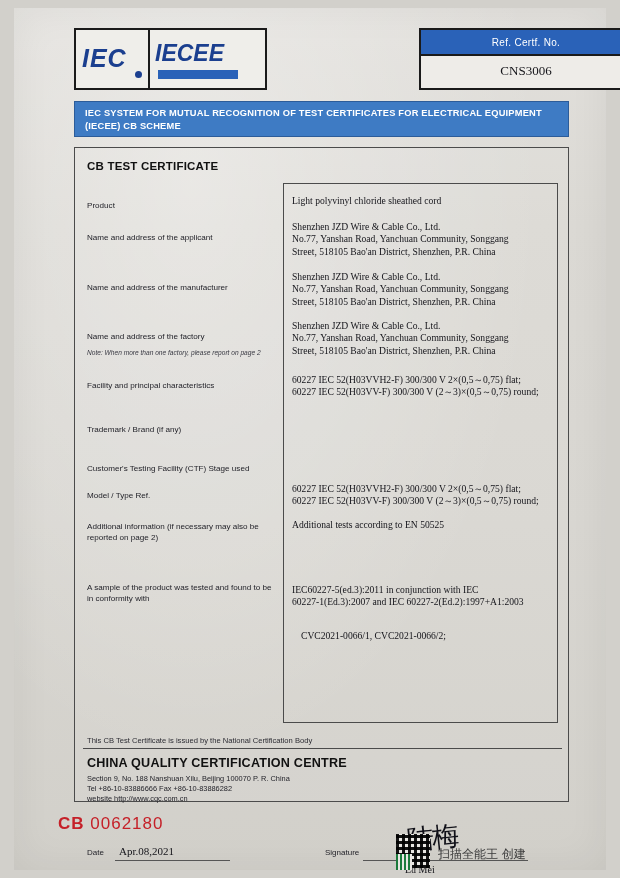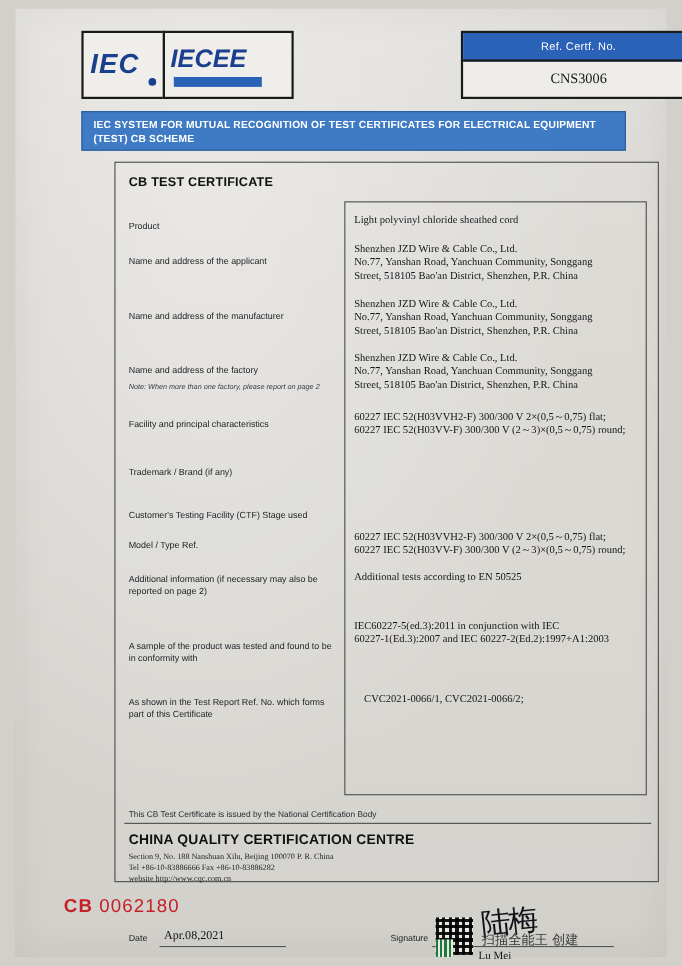--- a/index.html
+++ b/index.html
@@ -34,35 +34,35 @@
   .ref-box{position:absolute;left:345px;top:0;width:210px;height:58px;border:2px solid #1a1a1a;background:#eeece8;}
   .ref-head{position:absolute;left:0;top:0;width:100%;height:26px;background:#2a62b8;border-bottom:2px solid #1a1a1a;box-sizing:border-box;}
   .ref-head span{display:block;text-align:center;line-height:26px;color:#fff;font-family:"Liberation Sans",sans-serif;font-size:10px;letter-spacing:.3px;}
   .ref-val{position:absolute;left:0;top:26px;width:100%;height:30px;line-height:30px;text-align:center;font-family:"Liberation Serif",serif;font-size:13px;color:#15151a;}
 
   
   .banner{position:absolute;left:60px;top:93px;width:495px;height:36px;background:#3e7bc4;border:1px solid #2c5c99;box-sizing:border-box;}
   .banner p{margin:0;padding:5px 10px 0 10px;color:#fff;font-family:"Liberation Sans",sans-serif;font-size:9.3px;font-weight:bold;line-height:12.5px;letter-spacing:.2px;}
 
   
-  .frame{position:absolute;left:60px;top:139px;width:495px;height:655px;border:1px solid #4b4b4b;background:rgba(255,255,255,0.06);box-sizing:border-box;margin-left:30px;}
+  .frame{position:absolute;left:60px;top:139px;width:495px;height:655px;border:1px solid #4b4b4b;background:rgba(255,255,255,0.06);box-sizing:border-box;}
   .title{position:absolute;left:12px;top:12px;font-family:"Liberation Sans",sans-serif;font-weight:bold;font-size:11.5px;color:#111;letter-spacing:.2px;}
 
   
   .rbox{position:absolute;left:208px;top:35px;width:275px;height:540px;border:1px solid #4b4b4b;box-sizing:border-box;}
 
   .lbl{position:absolute;left:12px;font-family:"Liberation Sans",sans-serif;font-size:8.1px;color:#23232a;line-height:11px;width:190px;}
   .lbl.note{font-size:6.6px;font-style:italic;color:#3a3a44;}
   .val{position:absolute;left:217px;font-family:"Liberation Serif",serif;font-size:9.6px;color:#14141a;line-height:12.4px;width:258px;}
 
   
   .issued{position:absolute;left:12px;top:588px;font-family:"Liberation Sans",sans-serif;font-size:7.6px;color:#2c2c33;}
   .sep{position:absolute;left:8px;top:600px;width:479px;height:1px;background:#4b4b4b;}
   .cqc-name{position:absolute;left:12px;top:608px;font-family:"Liberation Sans",sans-serif;font-weight:bold;font-size:12.6px;color:#111;letter-spacing:.2px;}
-  .cqc-addr{position:absolute;left:12px;top:626px;font-family:Liberation Serif, serif;font-size:7.4px;color:#23232a;line-height:10px;}
+  .cqc-addr{position:absolute;left:12px;top:626px;font-family:Liberation Sans, sans-serif;font-size:7.4px;color:#23232a;line-height:10px;}
   .date-lbl{position:absolute;left:12px;top:700px;font-family:"Liberation Sans",sans-serif;font-size:8px;color:#23232a;}
   .date-val{position:absolute;left:44px;top:697px;font-family:"Liberation Serif",serif;font-size:11px;color:#14141a;}
   .date-line{position:absolute;left:40px;top:712px;width:115px;height:1px;background:#555;}
   .sig-lbl{position:absolute;left:250px;top:700px;font-family:"Liberation Sans",sans-serif;font-size:8px;color:#23232a;}
   .sig-line{position:absolute;left:288px;top:712px;width:165px;height:1px;background:#555;}
   .sig-name{position:absolute;left:330px;top:716px;font-family:"Liberation Serif",serif;font-size:10px;color:#14141a;}
   .sig-script{position:absolute;left:332px;top:672px;font-family:"Liberation Serif",serif;font-size:27px;color:#101018;transform:rotate(-6deg);letter-spacing:-2px;}
 
   
   .seal{position:absolute;left:398px;top:600px;width:68px;height:60px;}
@@ -103,59 +103,58 @@
         <div class="ref-head">
           <span>Ref. Certf. No.</span>
         </div>
         <div class="ref-val">CNS3006</div>
       </div>
     </div>
 
     <div class="banner">
       <p>
         <span>IEC SYSTEM FOR MUTUAL RECOGNITION OF TEST CERTIFICATES FOR ELECTRICAL EQUIPMENT</span><br>
-        <span>(TEST) CB SCHEME</span>
+        <span>(IECEE) CB SCHEME</span>
       </p>
     </div>
 
     <div class="frame">
       <div class="title">CB TEST CERTIFICATE</div>
       <div class="rbox"></div>
 
       <div class="lbl" style="top:52px">Product</div>
       <div class="lbl" style="top:84px">Name and address of the applicant</div>
       <div class="lbl" style="top:134px">Name and address of the manufacturer</div>
       <div class="lbl" style="top:183px">Name and address of the factory</div>
       <div class="lbl note" style="top:199px">Note: When more than one factory, please report on page 2</div>
       <div class="lbl" style="top:232px">Facility and principal characteristics</div>
       <div class="lbl" style="top:276px">Trademark / Brand (if any)</div>
       <div class="lbl" style="top:315px">Customer's Testing Facility (CTF) Stage used</div>
       <div class="lbl" style="top:342px">Model / Type Ref.</div>
       <div class="lbl" style="top:373px;width:196px">Additional information (if necessary may also be reported on page 2)</div>
       <div class="lbl" style="top:434px;width:192px">A sample of the product was tested and found to be in conformity with</div>
-      <div class="lbl" style="top:485px;width:192px">As shown in the Test Report Ref. No. which forms part of this Certificate</div>
 
       <div class="val" style="top:47px;white-space:pre-line">Light polyvinyl chloride sheathed cord</div>
       <div class="val" style="top:73px;white-space:pre-line">Shenzhen JZD Wire &amp; Cable Co., Ltd.
 No.77, Yanshan Road, Yanchuan    Community, Songgang
 Street, 518105 Bao'an District, Shenzhen, P.R. China</div>
       <div class="val" style="top:123px;white-space:pre-line">Shenzhen JZD Wire &amp; Cable Co., Ltd.
 No.77, Yanshan Road, Yanchuan    Community, Songgang
 Street, 518105 Bao'an District, Shenzhen, P.R. China</div>
       <div class="val" style="top:172px;white-space:pre-line">Shenzhen JZD Wire &amp; Cable Co., Ltd.
 No.77, Yanshan Road, Yanchuan    Community, Songgang
 Street, 518105 Bao'an District, Shenzhen, P.R. China</div>
       <div class="val" style="top:226px;white-space:pre-line">60227 IEC 52(H03VVH2-F) 300/300 V 2×(0,5～0,75) flat;
 60227 IEC 52(H03VV-F) 300/300 V (2～3)×(0,5～0,75) round;</div>
       <div class="val" style="top:273px;white-space:pre-line"></div>
       <div class="val" style="top:310px;white-space:pre-line"></div>
       <div class="val" style="top:335px;white-space:pre-line">60227  IEC  52(H03VVH2-F)  300/300  V  2×(0,5～0,75)  flat;
 60227 IEC 52(H03VV-F) 300/300 V (2～3)×(0,5～0,75) round;</div>
       <div class="val" style="top:371px;white-space:pre-line">Additional tests according to EN 50525</div>
-      <div class="val" style="top:416px;white-space:pre-line">IEC60227-5(ed.3):2011 in conjunction with IEC
+      <div class="val" style="top:436px;white-space:pre-line">IEC60227-5(ed.3):2011 in conjunction with IEC
 60227-1(Ed.3):2007 and IEC 60227-2(Ed.2):1997+A1:2003</div>
       <div class="val" style="top:482px;white-space:pre-line;left:226px">CVC2021-0066/1, CVC2021-0066/2;</div>
 
       <div class="issued">This CB Test Certificate is issued by the National Certification Body</div>
       <div class="sep"></div>
       <div class="cqc-name">CHINA QUALITY CERTIFICATION CENTRE</div>
       <div class="cqc-addr">
         <span>Section 9, No. 188 Nanshuan Xilu, Beijing 100070 P. R. China</span><br>
         <span>Tel  +86-10-83886666      Fax  +86-10-83886282</span><br>
         <span>website  http://www.cqc.com.cn</span>

